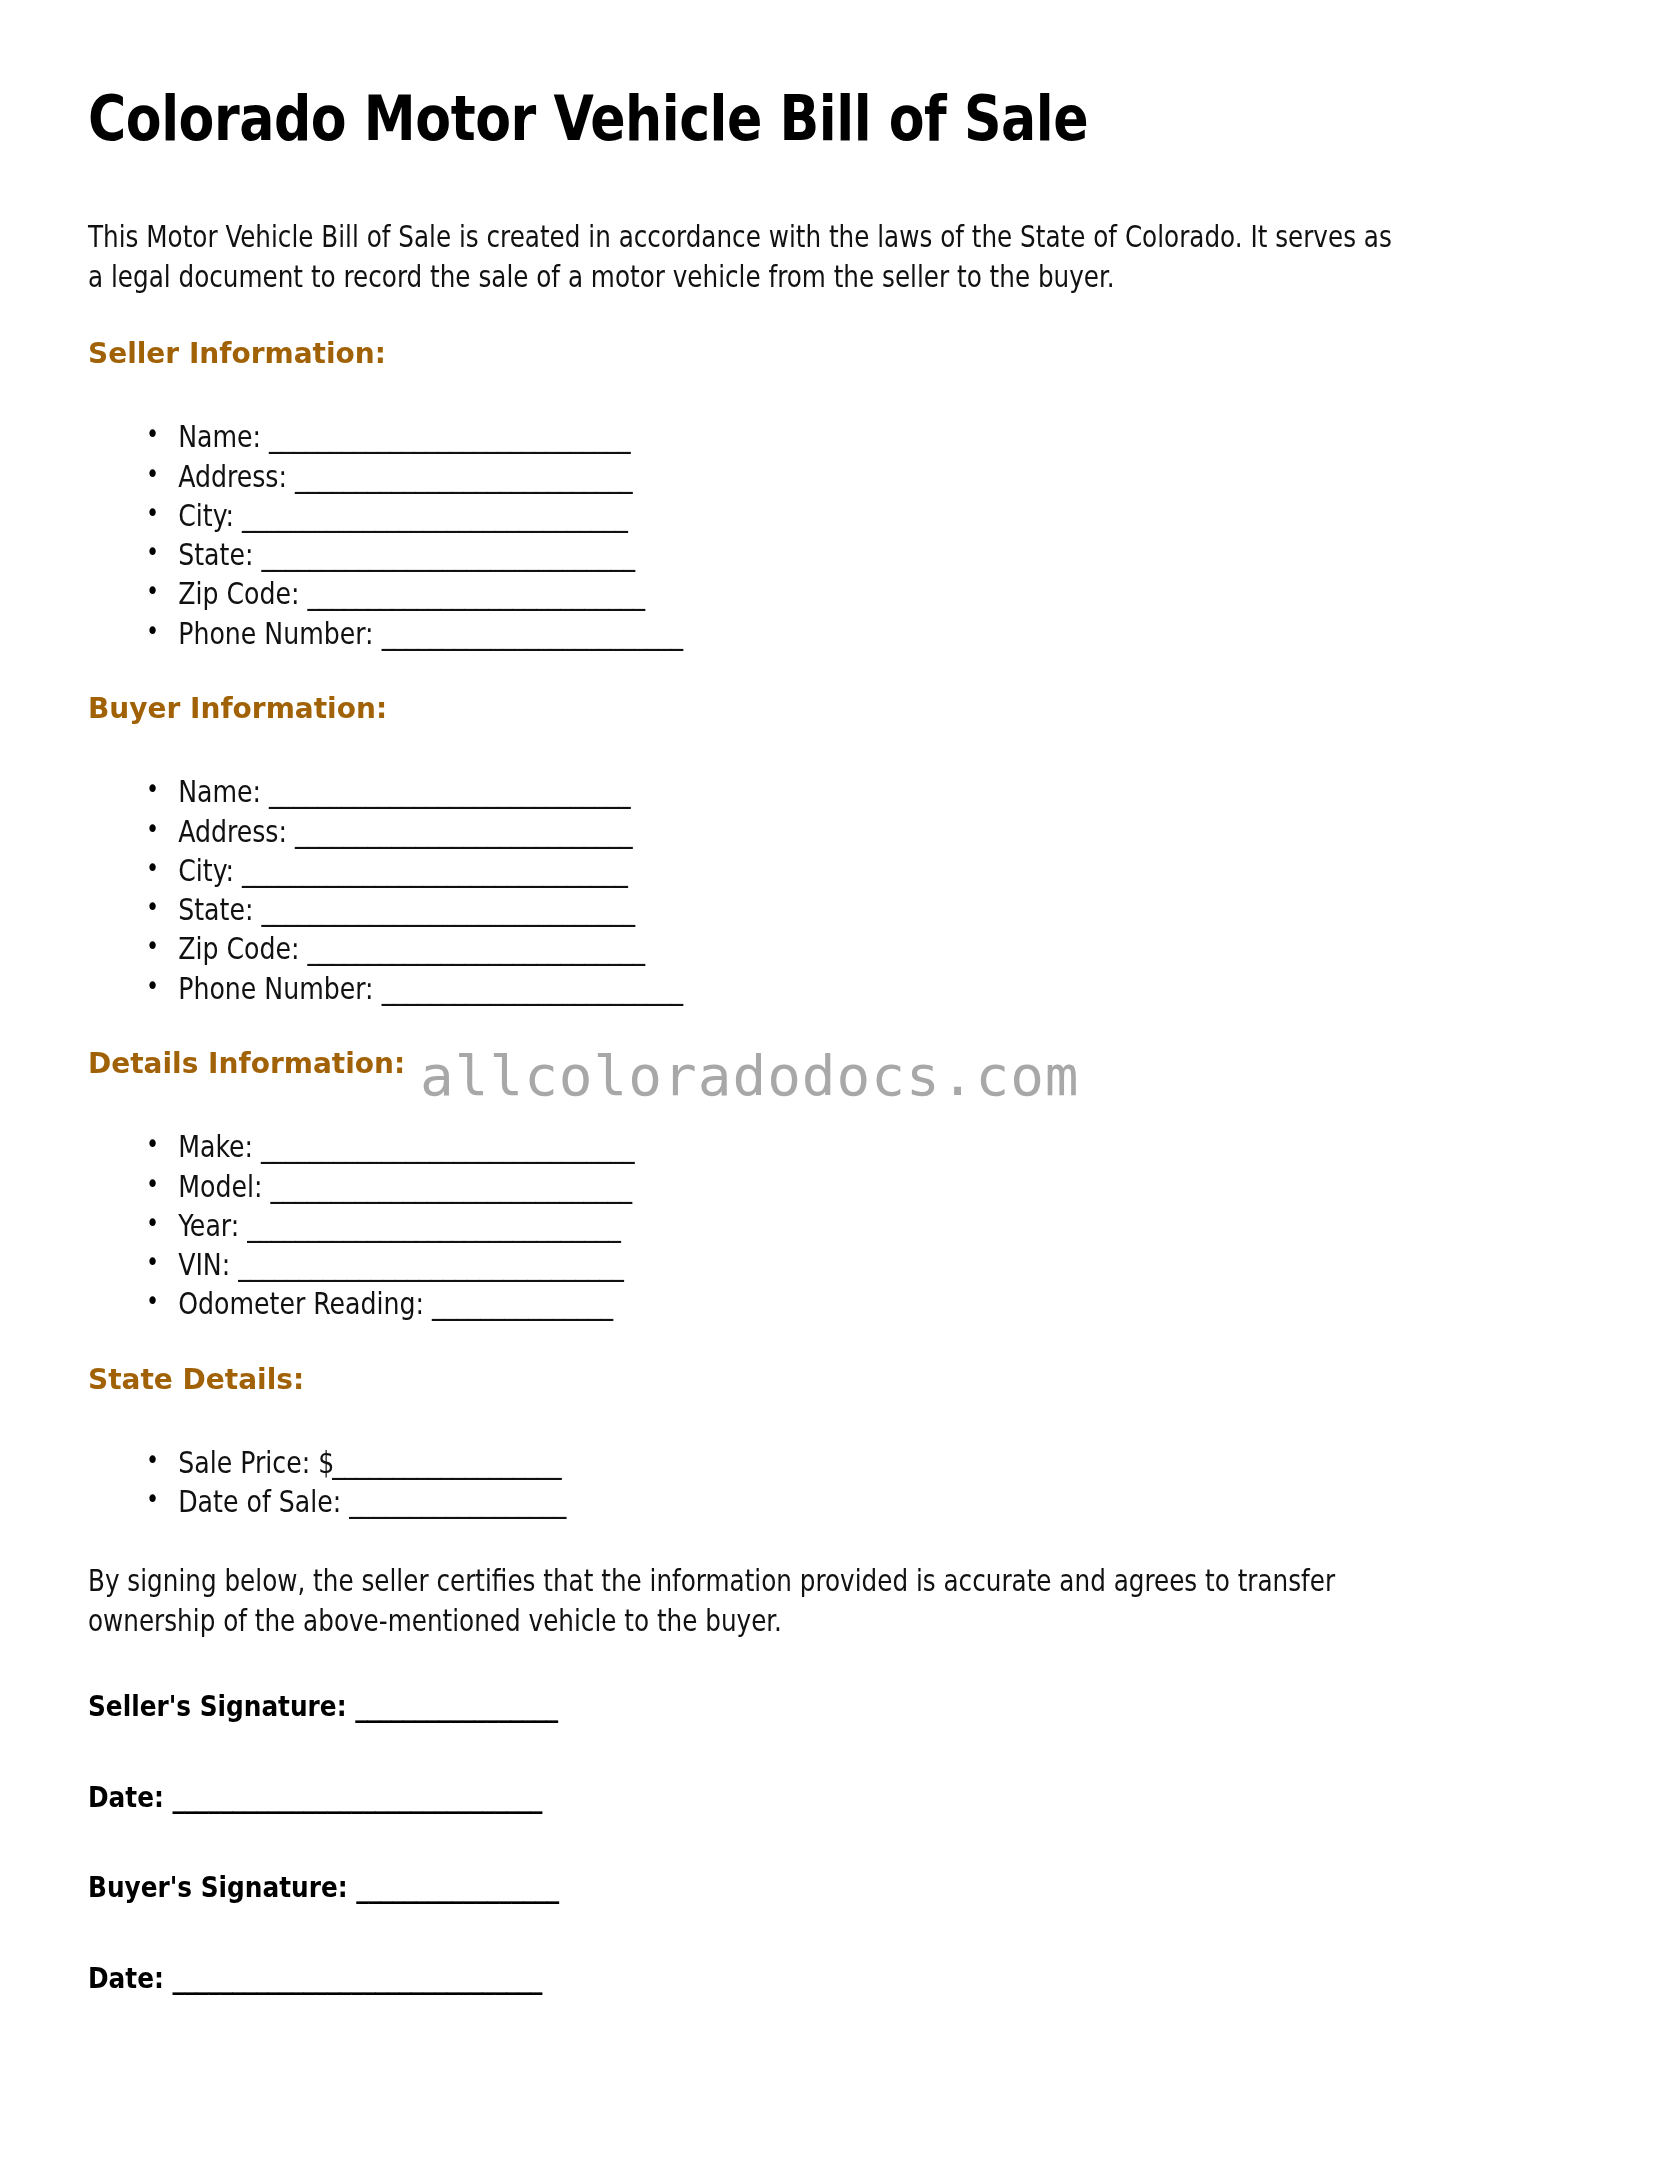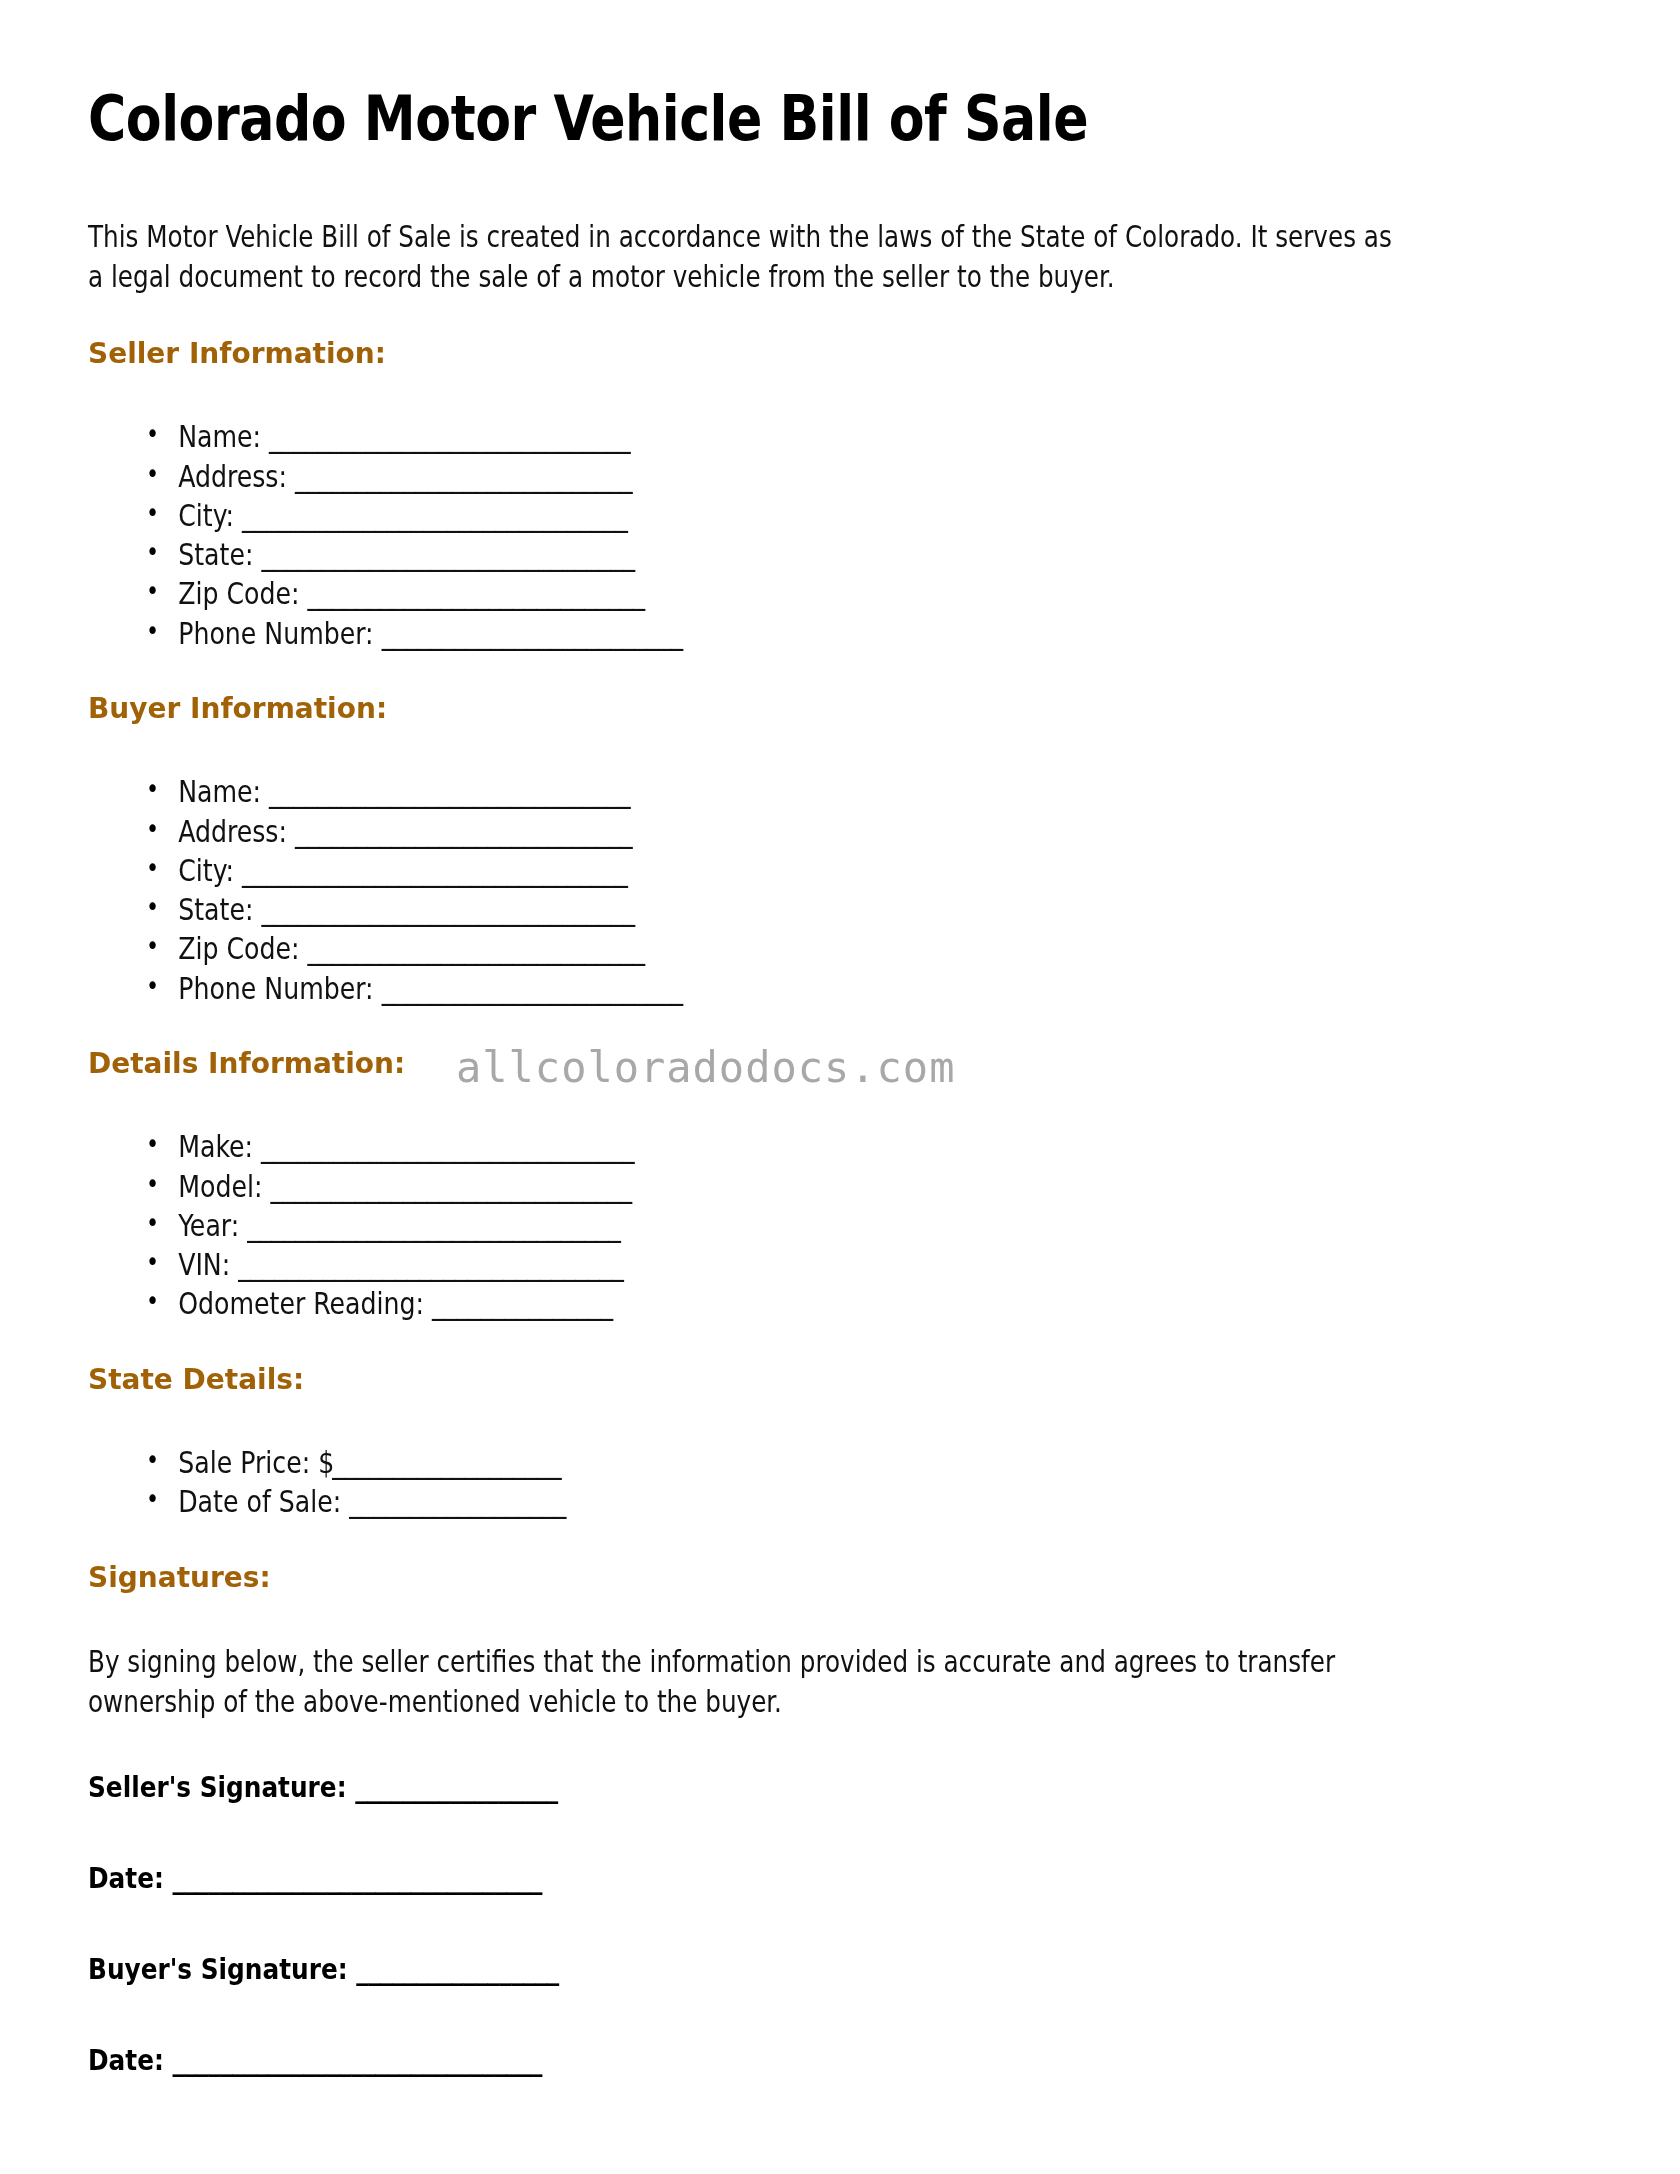--- a/index.html
+++ b/index.html
@@ -125,24 +125,24 @@
     transform-origin: left center;
   }
 
   .sig-line .blank {
     letter-spacing: -0.5px;
   }
 
   
   .watermark {
     position: absolute;
-    left: 456px;
+    left: 420px;
     top: 1043px;
     font-family: "DejaVu Sans Mono", "Liberation Mono", monospace;
-    font-size: 42px;
+    font-size: 56px;
     letter-spacing: 1px;
     color: #a8a8a8;
     white-space: nowrap;
     z-index: 1;
     pointer-events: none;
     user-select: none;
   }
 </style>
 </head>
 <body>
@@ -193,23 +193,20 @@
     </ul>
 
     <div class="heading-wrap">
       <span class="section-heading">State Details:</span>
     </div>
     <ul class="field-list">
       <li><span>Sale Price: $</span><span class="fill fill-tight">___________________</span></li>
       <li><span>Date of Sale:</span> <span class="fill">__________________</span></li>
     </ul>
 
-    <div class="heading-wrap">
-      <span class="section-heading">Signatures:</span>
-    </div>
 
     <p class="para para-sig">By signing below, the seller certifies that the information provided is accurate and agrees to transfer ownership of the above-mentioned vehicle to the buyer.</p>
 
     <div class="sig-line">
       <span>Seller's Signature:</span>
       <span class="blank">_________________</span>
     </div>
 
     <div class="sig-line">
       <span>Date:</span>

